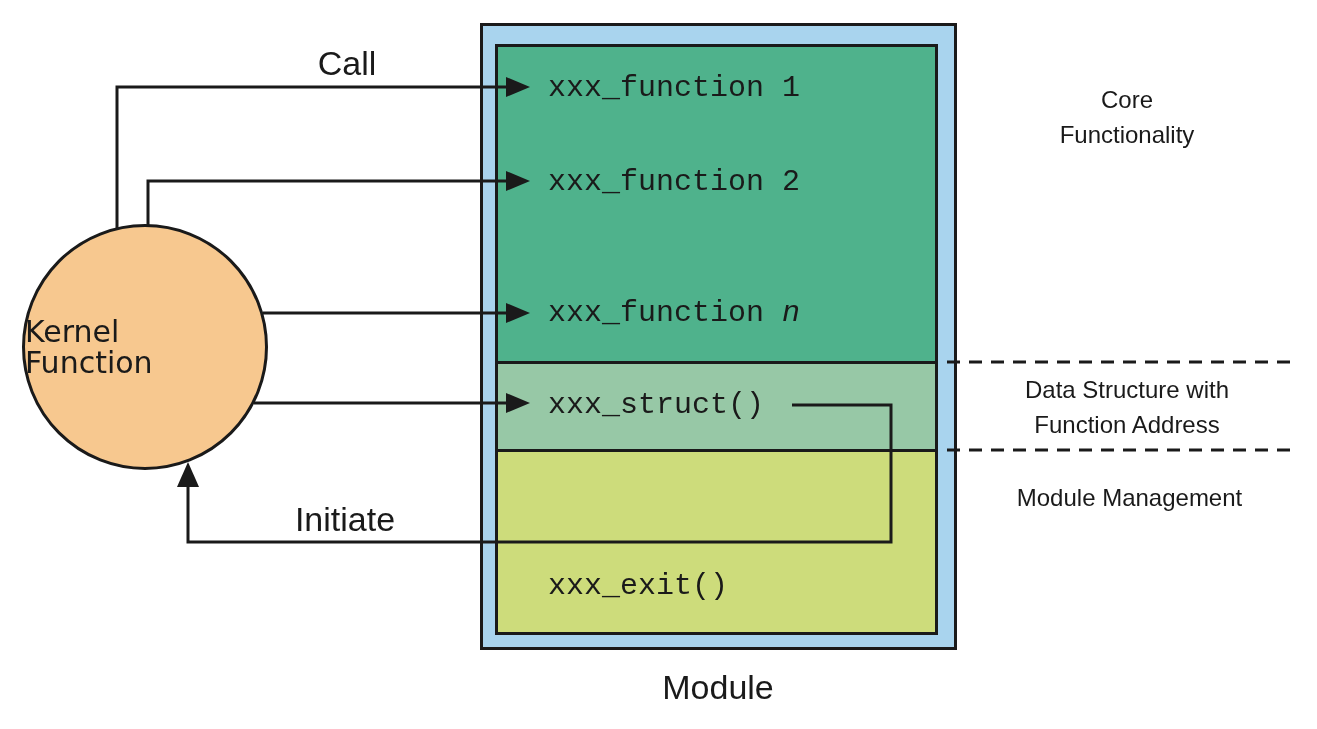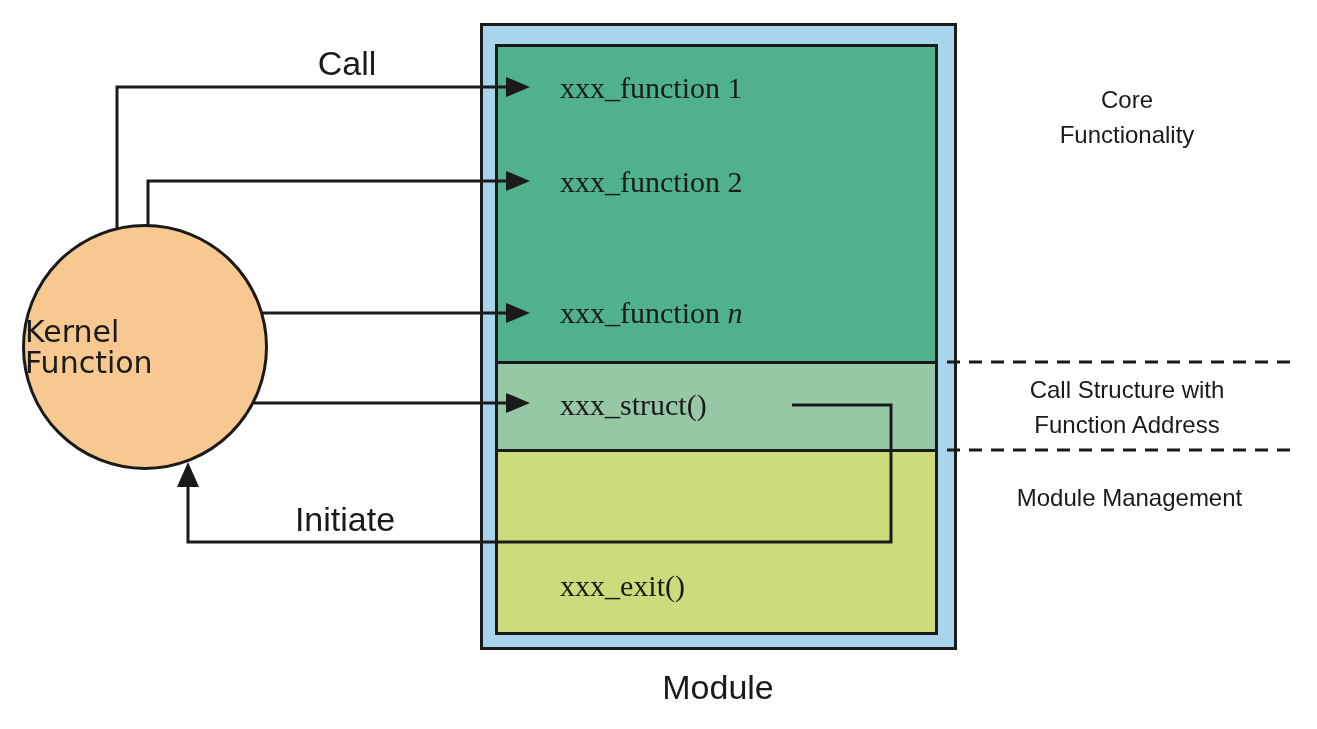--- a/index.html
+++ b/index.html
@@ -45,22 +45,22 @@
     position:absolute;left:495px;top:44px;width:443px;height:591px;
     border:3px solid var(--line);
     box-sizing:border-box;z-index:1;
     display:flex;flex-direction:column;
   }
   .sec-core{height:314px;background:var(--core-fill);}
   .sec-struct{height:88px;background:var(--struct-fill);border-top:3px solid var(--line);box-sizing:border-box;}
   .sec-mgmt{flex:1;background:var(--mgmt-fill);border-top:3px solid var(--line);box-sizing:border-box;}
   
   .fn-label{
-    position:absolute;left:560px;transform:translateY(-50%);
-    font-family:Liberation Serif, serif;
+    position:absolute;left:548px;transform:translateY(-50%);
+    font-family:Liberation Mono, monospace;
     font-size:30px;font-weight:500;white-space:nowrap;z-index:3;
   }
   .fn-label .var{font-style:italic;}
   .side-label{
     position:absolute;text-align:center;
     font-size:24px;line-height:35px;white-space:nowrap;z-index:3;
   }
   .edge-label{
     position:absolute;text-align:center;
     font-size:34px;white-space:nowrap;z-index:3;
@@ -115,20 +115,20 @@
   <div class="fn-label" style="top:586px">xxx_exit()</div>
 
   <div class="edge-label" style="left:247px;top:44px;width:200px">Call</div>
   <div class="edge-label" style="left:245px;top:500px;width:200px">Initiate</div>
 
   <div class="side-label" style="left:957px;top:82px;width:340px">
     <div>Core</div>
     <div>Functionality</div>
   </div>
   <div class="side-label" style="left:957px;top:372px;width:340px">
-    <div>Call Structure with</div>
+    <div>Data Structure with</div>
     <div>Function Address</div>
   </div>
   <div class="side-label" style="left:957px;top:480px;width:345px">Module Management</div>
 
   <div class="edge-label" style="left:568px;top:668px;width:300px">Module</div>
 
 </div>
 
 </body></html>

